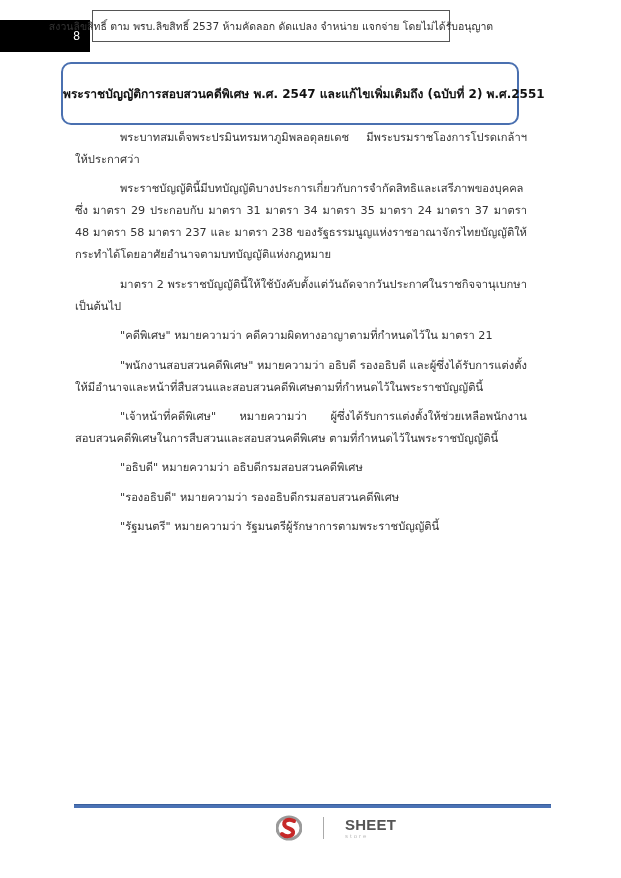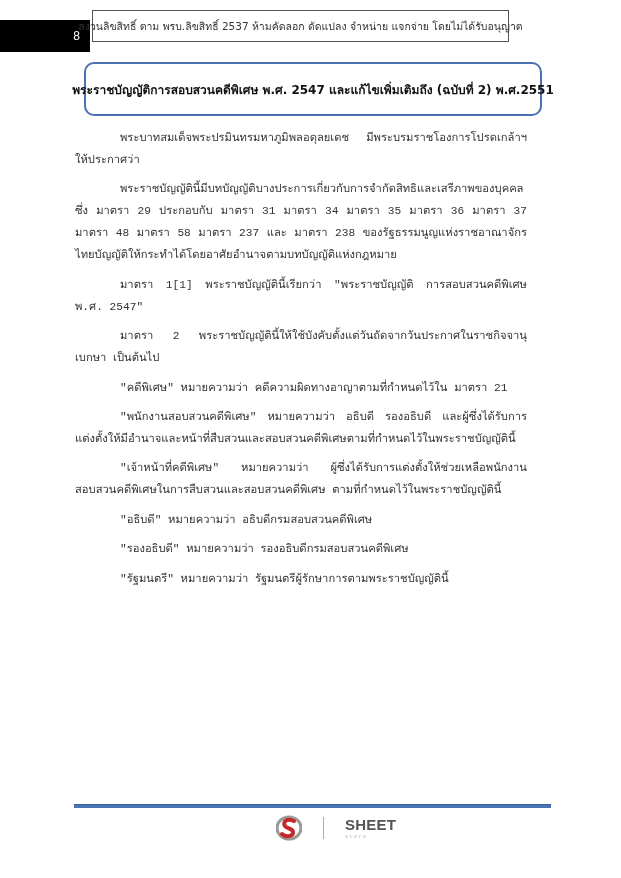--- a/index.html
+++ b/index.html
@@ -10,37 +10,37 @@
     color: #2a2a2a;
   }
   .page-tab {
     position: absolute; left: 0; top: 20px; width: 90px; height: 32px;
     background: #000; color: #fff;
     font-family: "Liberation Sans", sans-serif; font-size: 12px;
     display: flex; align-items: center; justify-content: flex-end;
     padding-right: 10px; box-sizing: border-box;
   }
   .copyright-box {
-    position: absolute; left: 92px; top: 10px; width: 417px; height: 32px;
+    position: absolute; left: 92px; top: 10px; width: 358px; height: 32px;
     border: 1px solid #555; box-sizing: border-box;
     display: flex; align-items: center; justify-content: center;
     font-size: 10.5px; color: #333; white-space: nowrap;
   }
   .title-box {
-    position: absolute; left: 84px; top: 62px; width: 458px; height: 54px;
+    position: absolute; left: 61px; top: 62px; width: 458px; height: 63px;
     border: 2px solid #4a70b0; border-radius: 10px; box-sizing: border-box;
-    display: flex; align-items: center; justify-content: center;
+    display: flex; align-items: center; justify-content: flex-start;
     font-size: 12px; font-weight: bold; color: #111; white-space: nowrap;
   }
   .body-text {
     position: absolute; left: 75px; top: 127px; width: 452px;
     font-size: 11.2px; line-height: 22px; color: #333;
   }
   .body-text p {
-    margin: 0 0 7.4px 0; text-indent: 45px; text-align: justify; font-family: Liberation Mono, monospace;
+    margin: 0 0 7.4px 0; text-indent: 45px; text-align: justify;
   }
   .footer-rule {
     position: absolute; left: 74px; top: 804px; width: 477px; height: 4px;
     background: #4a72b5; border-top: 1px solid #3a5f9c; box-sizing: border-box;
   }
   .logo {
     position: absolute; left: 276px; top: 814px; height: 28px;
     display: flex; align-items: center; gap: 21px;
   }
   .logo-mark { width: 26px; height: 26px; }
@@ -65,22 +65,21 @@
 <div class="copyright-box">
   <span>สงวนลิขสิทธิ์ ตาม พรบ.ลิขสิทธิ์ 2537 ห้ามคัดลอก ดัดแปลง จำหน่าย แจกจ่าย โดยไม่ได้รับอนุญาต</span>
 </div>
 
 <div class="title-box">
   <span>พระราชบัญญัติการสอบสวนคดีพิเศษ พ.ศ. 2547 และแก้ไขเพิ่มเติมถึง (ฉบับที่ 2) พ.ศ.2551</span>
 </div>
 
 <div class="body-text">
   <p>พระบาทสมเด็จพระปรมินทรมหาภูมิพลอดุลยเดช มีพระบรมราชโองการโปรดเกล้าฯ ให้ประกาศว่า</p>
-  <p>พระราชบัญญัตินี้มีบทบัญญัติบางประการเกี่ยวกับการจำกัดสิทธิและเสรีภาพของบุคคลซึ่ง มาตรา 29 ประกอบกับ มาตรา 31 มาตรา 34 มาตรา 35 มาตรา 36 มาตรา 37 มาตรา 48 มาตรา 58 มาตรา 237 และ มาตรา 238 ของรัฐธรรมนูญแห่งราชอาณาจักรไทยบัญญัติให้กระทำได้โดยอาศัยอำนาจตามบทบัญญัติแห่งกฎหมาย</p>
-  <p>มาตรา 1[1] พระราชบัญญัตินี้เรียกว่า "พระราชบัญญัติ การสอบสวนคดีพิเศษ พ.ศ. 2547"</p>
+  <p>พระราชบัญญัตินี้มีบทบัญญัติบางประการเกี่ยวกับการจำกัดสิทธิและเสรีภาพของบุคคลซึ่ง มาตรา 29 ประกอบกับ มาตรา 31 มาตรา 34 มาตรา 35 มาตรา 24 มาตรา 37 มาตรา 48 มาตรา 58 มาตรา 237 และ มาตรา 238 ของรัฐธรรมนูญแห่งราชอาณาจักรไทยบัญญัติให้กระทำได้โดยอาศัยอำนาจตามบทบัญญัติแห่งกฎหมาย</p>
   <p>มาตรา 2 พระราชบัญญัตินี้ให้ใช้บังคับตั้งแต่วันถัดจากวันประกาศในราชกิจจานุเบกษา เป็นต้นไป</p>
   <p>"คดีพิเศษ" หมายความว่า คดีความผิดทางอาญาตามที่กำหนดไว้ใน มาตรา 21</p>
   <p>"พนักงานสอบสวนคดีพิเศษ" หมายความว่า อธิบดี รองอธิบดี และผู้ซึ่งได้รับการแต่งตั้งให้มีอำนาจและหน้าที่สืบสวนและสอบสวนคดีพิเศษตามที่กำหนดไว้ในพระราชบัญญัตินี้</p>
   <p>"เจ้าหน้าที่คดีพิเศษ" หมายความว่า ผู้ซึ่งได้รับการแต่งตั้งให้ช่วยเหลือพนักงานสอบสวนคดีพิเศษในการสืบสวนและสอบสวนคดีพิเศษ ตามที่กำหนดไว้ในพระราชบัญญัตินี้</p>
   <p>"อธิบดี" หมายความว่า อธิบดีกรมสอบสวนคดีพิเศษ</p>
   <p>"รองอธิบดี" หมายความว่า รองอธิบดีกรมสอบสวนคดีพิเศษ</p>
   <p>"รัฐมนตรี" หมายความว่า รัฐมนตรีผู้รักษาการตามพระราชบัญญัตินี้</p>
 </div>
 
 <div class="footer-rule"></div>

